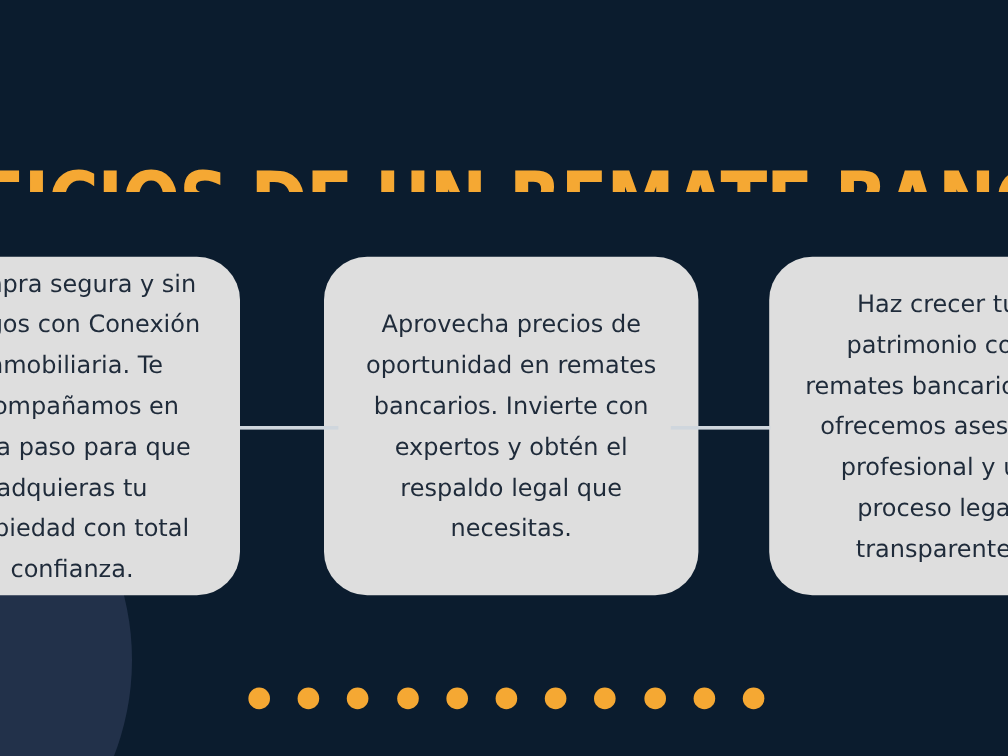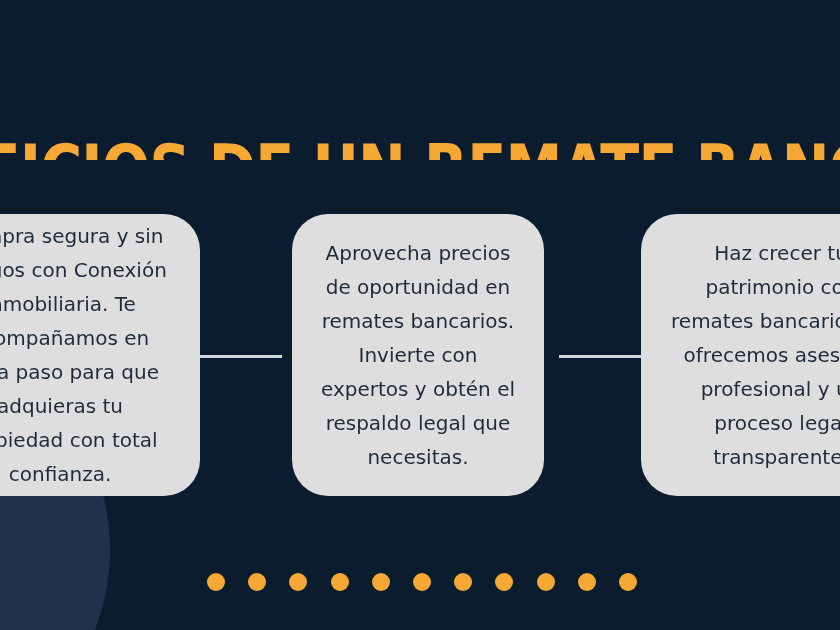--- a/index.html
+++ b/index.html
@@ -94,22 +94,22 @@
     line-height: 34px;
     color: #1f2b3a;
     letter-spacing: 0px;
   }
 
   #card-1 {
     left: -80px;
     width: 280px;
   }
   #card-2 {
-    left: 292px;
-    width: 252px;
+    left: 270px;
+    width: 312px;
   }
   #card-3 {
     left: 641px;
     width: 280px;
   }
 
   
   .connector {
     position: absolute;
     top: 355px;

